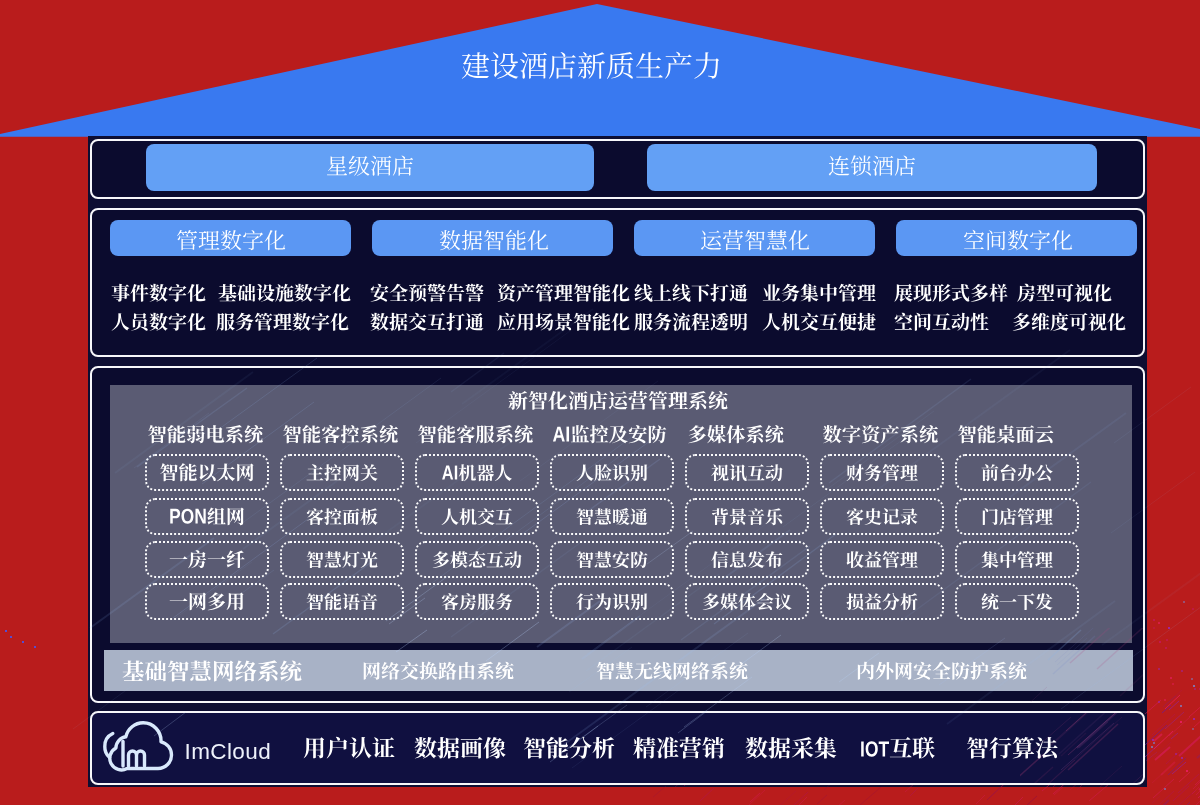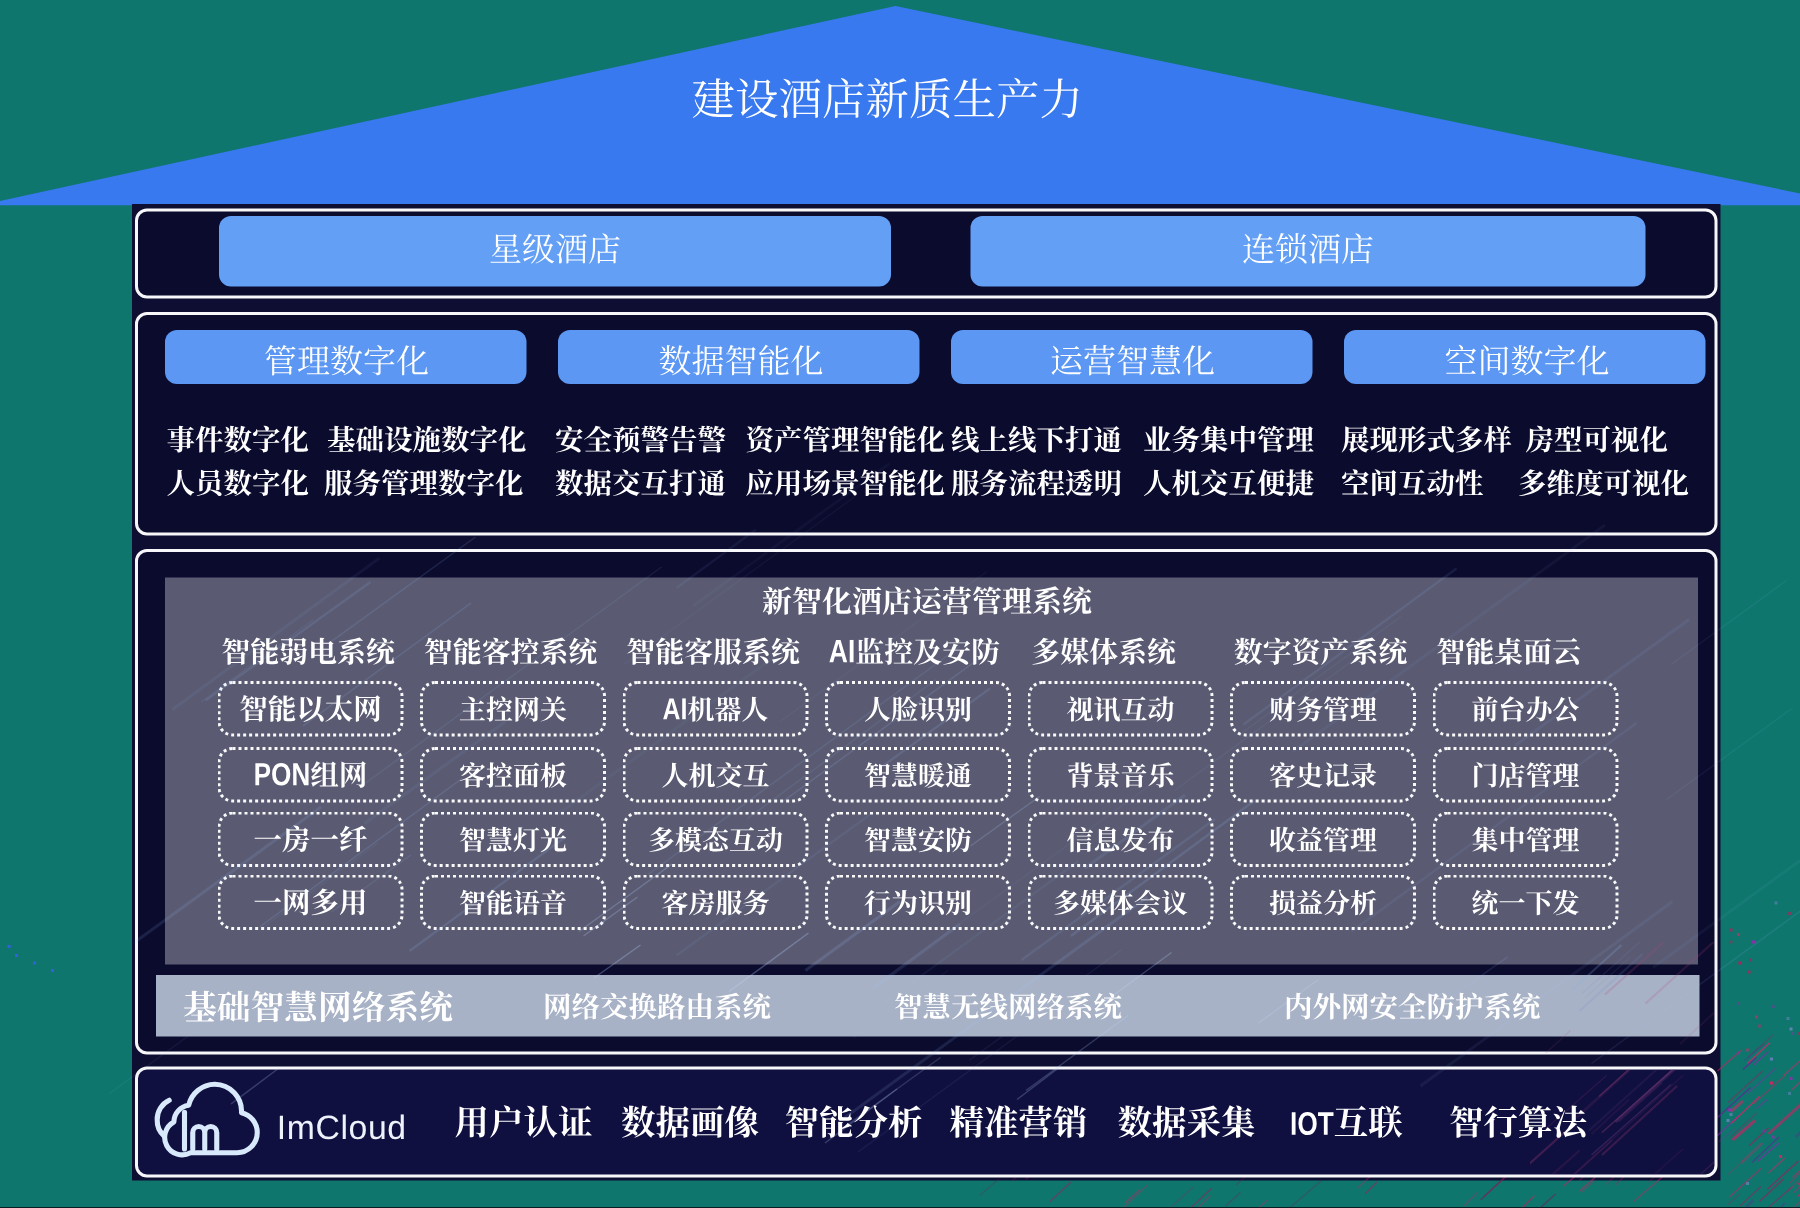--- a/index.html
+++ b/index.html
@@ -1,14 +1,14 @@
 <!DOCTYPE html>
 <html><head><meta charset="utf-8"><style>
 html,body{margin:0;padding:0;background:#000;}
-#c{position:relative;width:1200px;height:805px;overflow:hidden;background:#0f766e;font-family:"Liberation Sans",sans-serif;}
+#c{position:relative;width:1200px;height:805px;overflow:hidden;background:#b91c1c;font-family:"Liberation Sans",sans-serif;}
 .box{position:absolute;background:#0b0b2e;border:2px solid #f7f7fa;border-radius:8px;box-sizing:border-box;}
 .btn{position:absolute;border-radius:8px;}
 .dash{position:absolute;border:2px dotted rgba(255,255,255,0.97);border-radius:10px;box-sizing:border-box;}
 </style></head><body>
 <div id="c">
 <svg width="1200" height="805" style="position:absolute;left:0;top:0">
   <polygon points="0,136.8 0,134 597,4 1200,129 1200,136.8" fill="#3979f0"></polygon>
   <rect x="88" y="136" width="1059" height="651" fill="#0e0e32"></rect>
 <line x1="1155" y1="760" x2="1170" y2="747" stroke="#d81b60" stroke-opacity="0.62" stroke-width="2"></line>
       <line x1="1201" y1="782" x2="1224" y2="761" stroke="#ad1457" stroke-opacity="0.29" stroke-width="1"></line>

